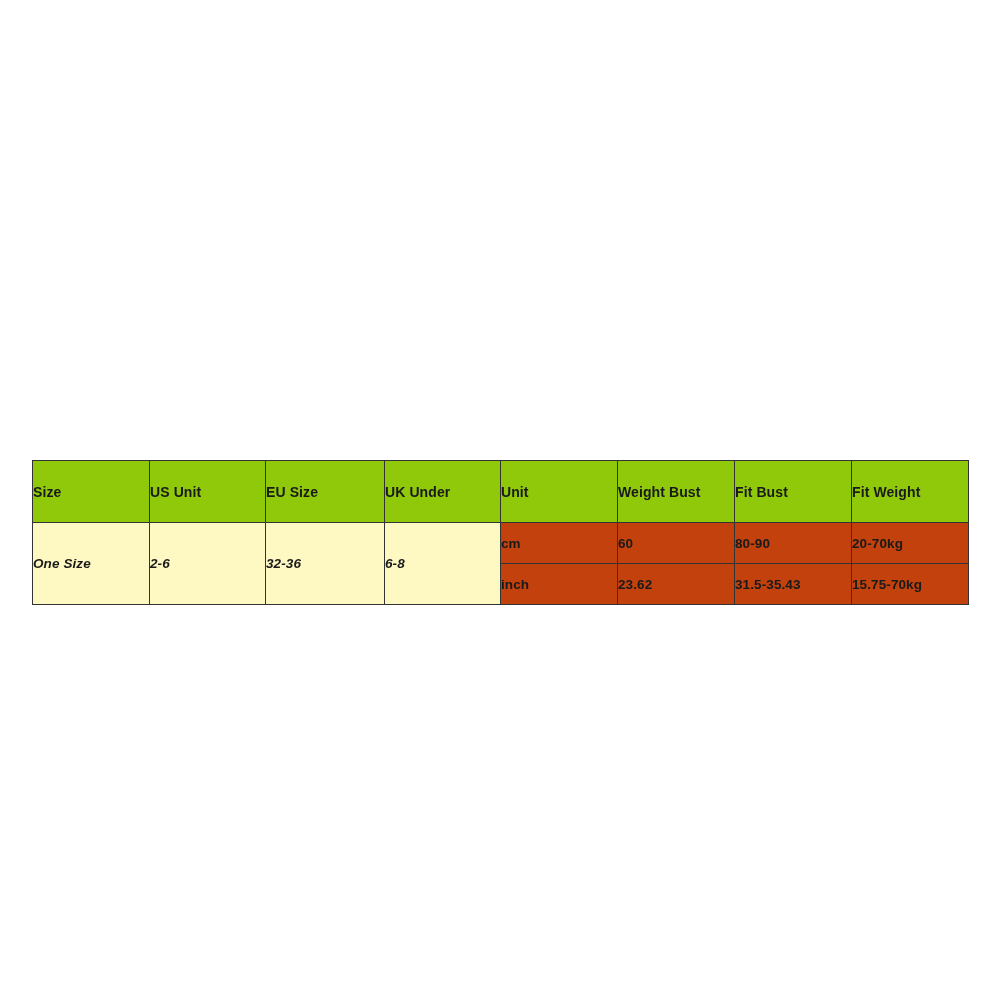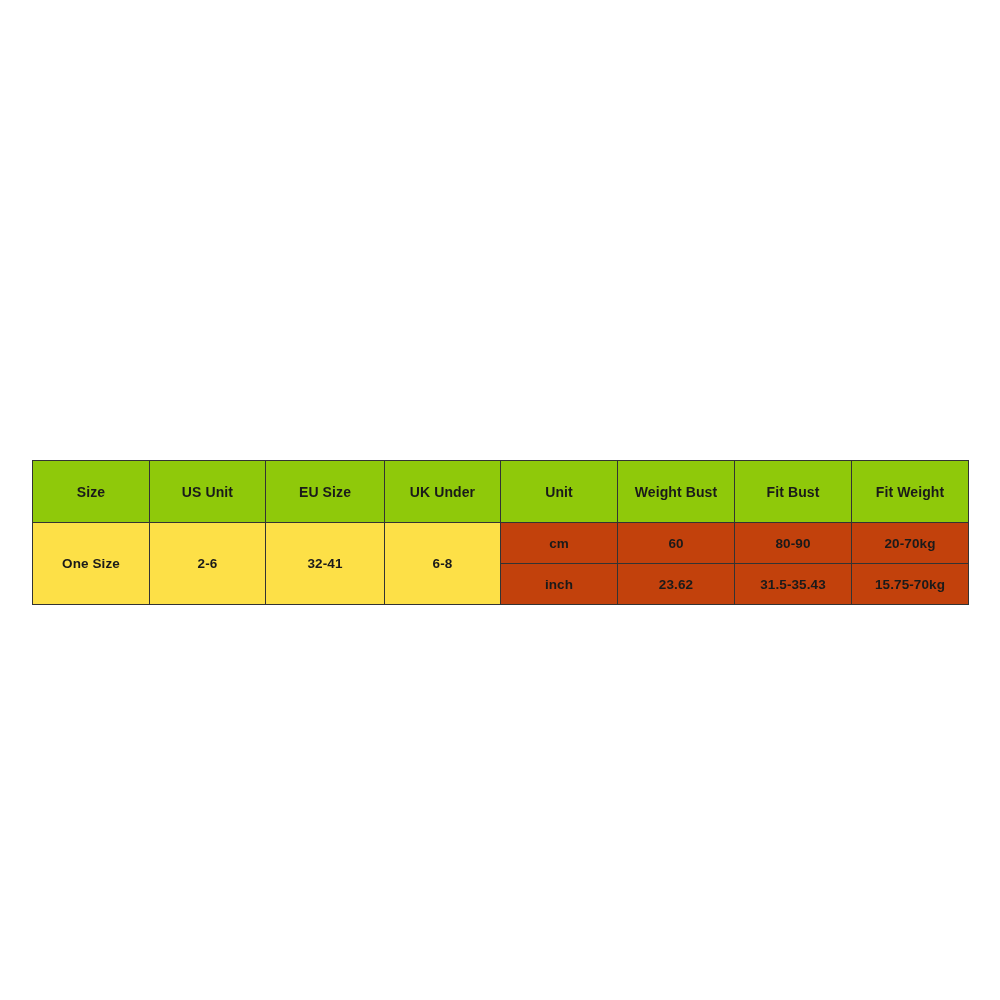--- a/index.html
+++ b/index.html
@@ -25,40 +25,40 @@
 
   table.size-chart {
     border-collapse: collapse;
     table-layout: fixed;
     width: 936px;
     border: 1.5px solid #333333;
   }
 
   table.size-chart td {
     border: 1.5px solid #333333;
-    text-align: center;
     vertical-align: middle;
     color: #1a1a1a;
     font-weight: bold;
     font-size: 13.5px;
     letter-spacing: 0.1px;
     padding: 0 0;
     box-sizing: border-box;
   }
 
   table.size-chart thead td,
   table.size-chart td.header-cell {
     background: #8FC90A;
     height: 62px;
     font-size: 14px;
   }
 
   table.size-chart td.size-span-cell {
-    background: #fde047;
+    background: #fef9c3;
     height: 82px;
+    font-style: italic;
   }
 
   table.size-chart td.data-cell {
     background: #c2410c;
     height: 41px;
   }
 
   
   col.c0 { width: 117px; }
   col.c1 { width: 116px; }
@@ -92,21 +92,21 @@
         <td class="header-cell">UK Under</td>
         <td class="header-cell">Unit</td>
         <td class="header-cell">Weight Bust</td>
         <td class="header-cell">Fit Bust</td>
         <td class="header-cell">Fit Weight</td>
       </tr>
 
       <tr>
         <td class="size-span-cell" rowspan="2">One Size</td>
         <td class="size-span-cell" rowspan="2">2-6</td>
-        <td class="size-span-cell" rowspan="2">32-41</td>
+        <td class="size-span-cell" rowspan="2">32-36</td>
         <td class="size-span-cell" rowspan="2">6-8</td>
         <td class="data-cell">cm</td>
         <td class="data-cell">60</td>
         <td class="data-cell">80-90</td>
         <td class="data-cell">20-70kg</td>
       </tr>
 
       <tr>
         <td class="data-cell">inch</td>
         <td class="data-cell">23.62</td>

